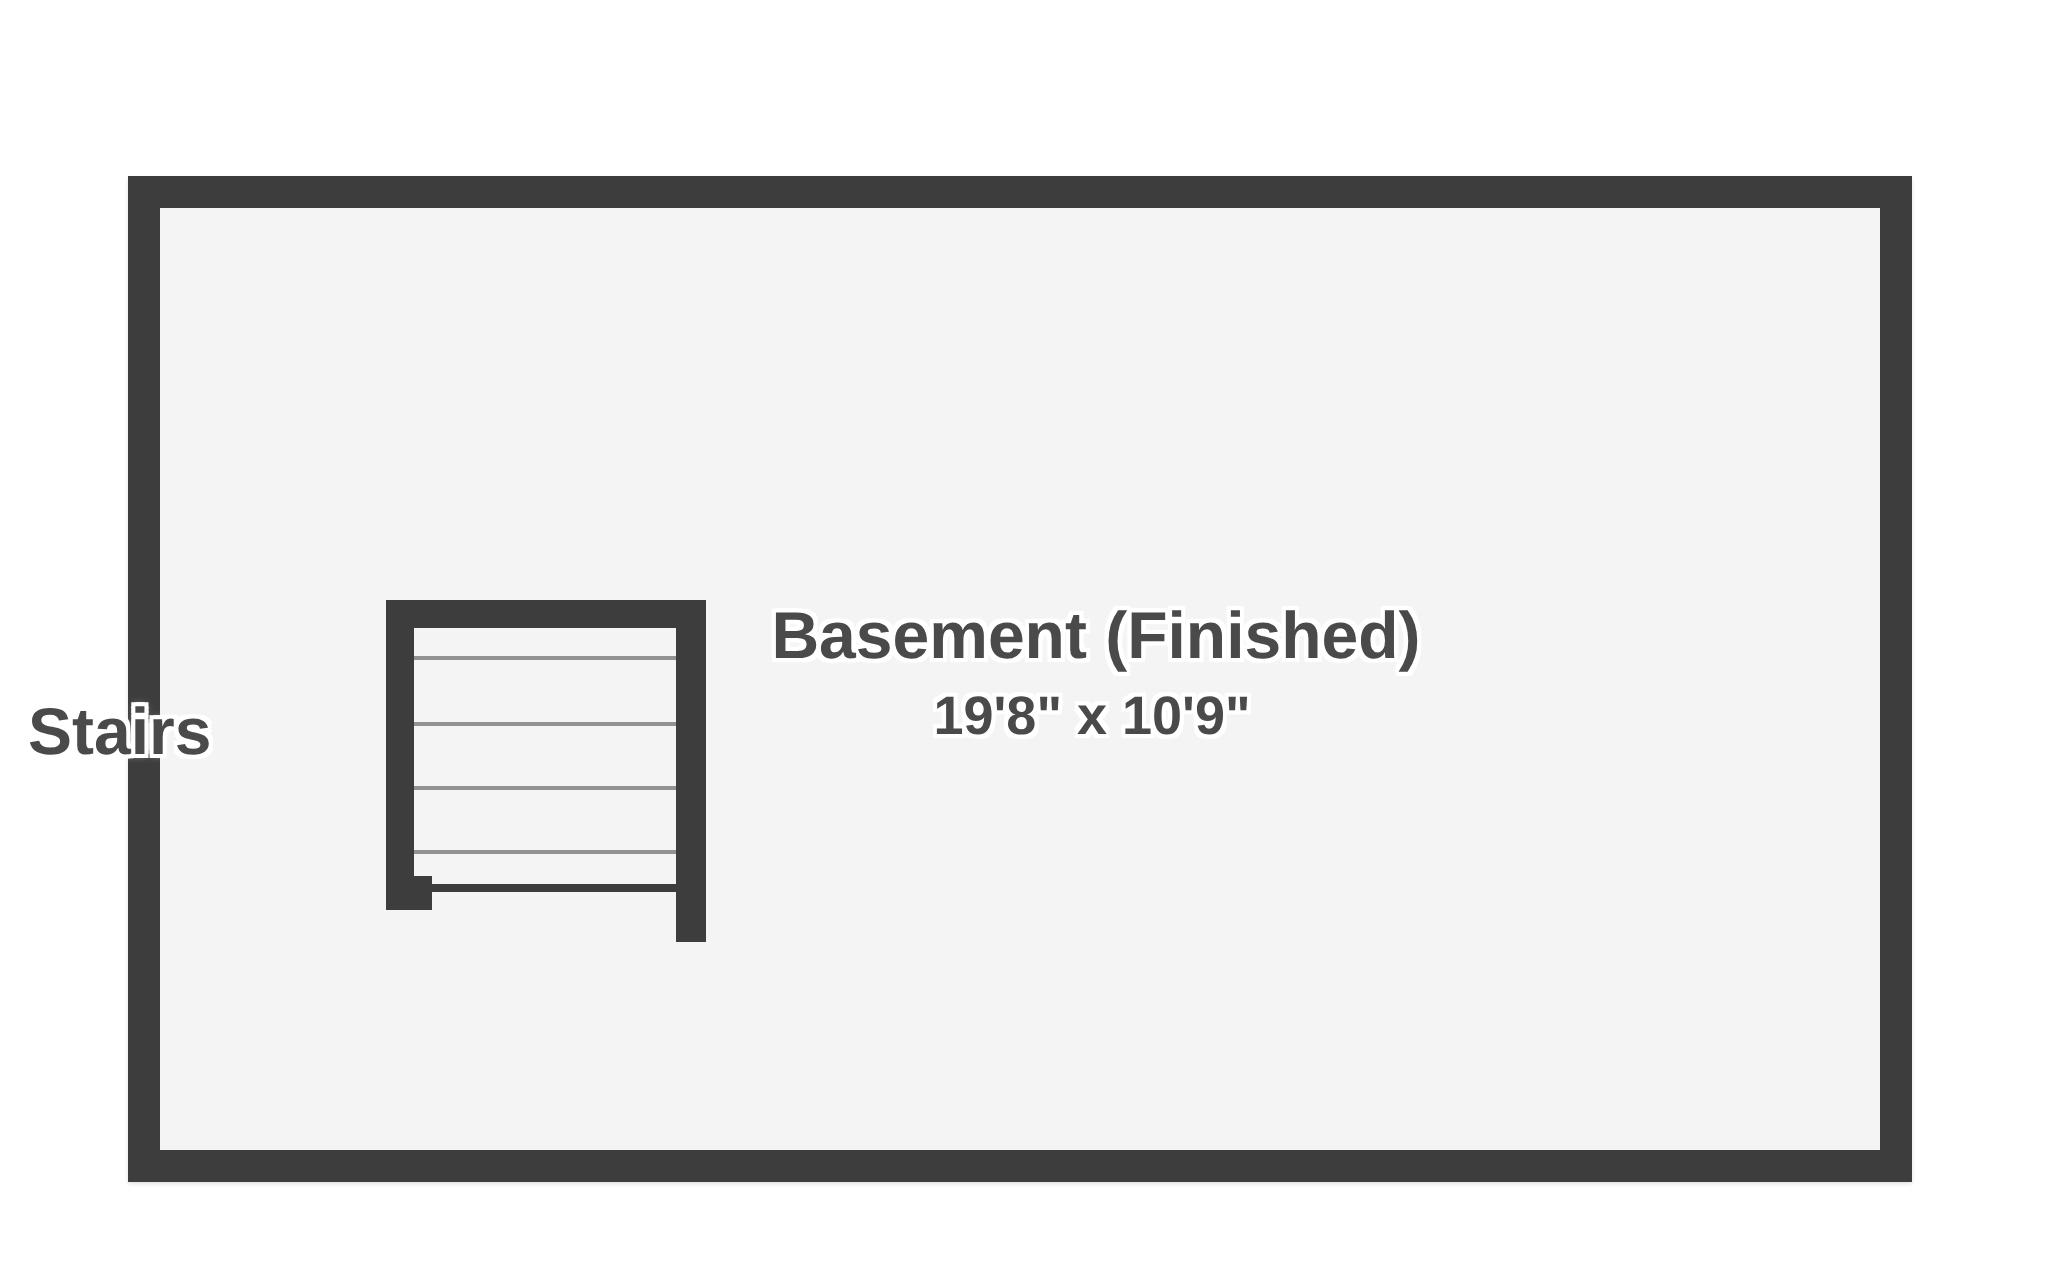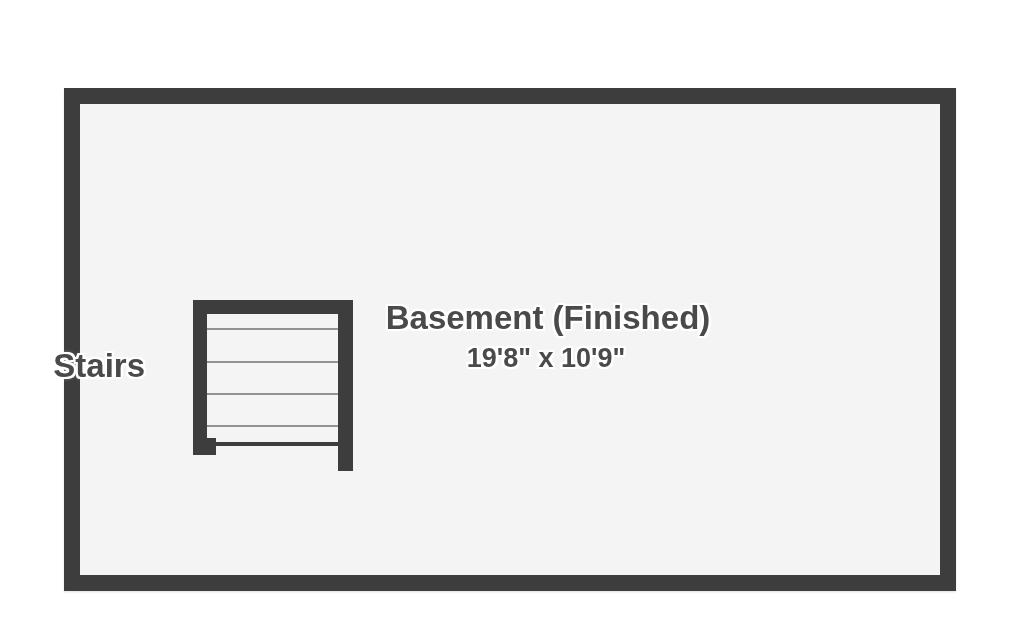--- a/index.html
+++ b/index.html
@@ -60,21 +60,21 @@
     position:absolute;left:14px;width:131px;height:2px;
     background:var(--tread-line);
   }
   .tread-1{top:28px;}
   .tread-2{top:61px;}
   .tread-3{top:93px;}
   .tread-4{top:125px;}
 
   .stairs-label{
     position:absolute;left:14px;top:344px;width:131px;
-    text-align:right;
+    text-align:left;
     font-size:33px;font-weight:700;line-height:43px;
   }
 </style>
 </head>
 <body>
 
 <div class="canvas">
 
   <div class="room"></div>
 

